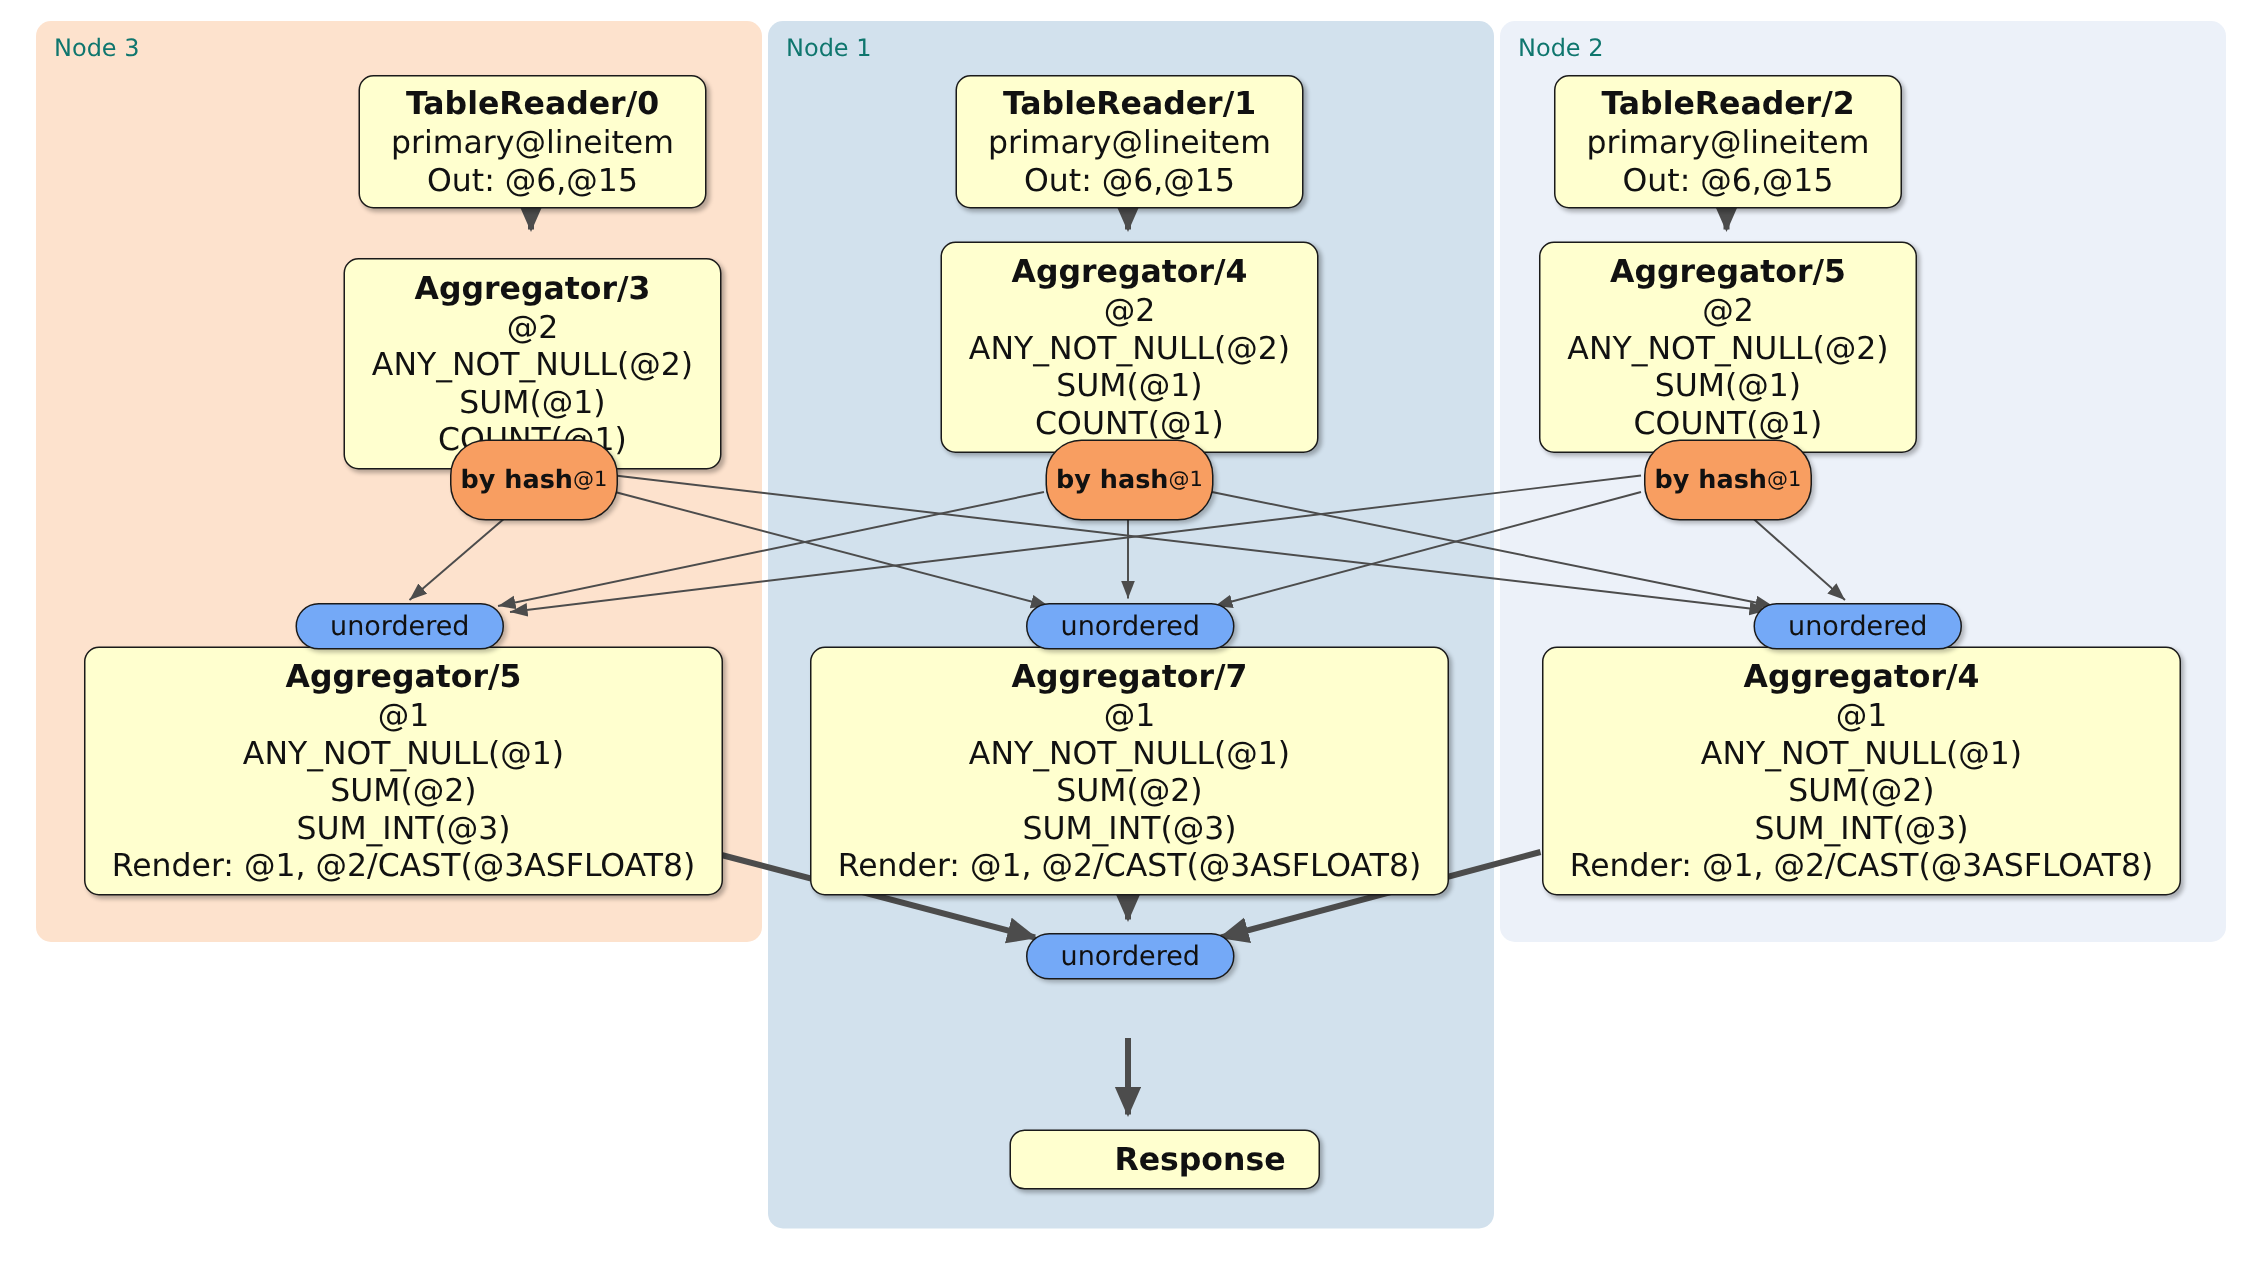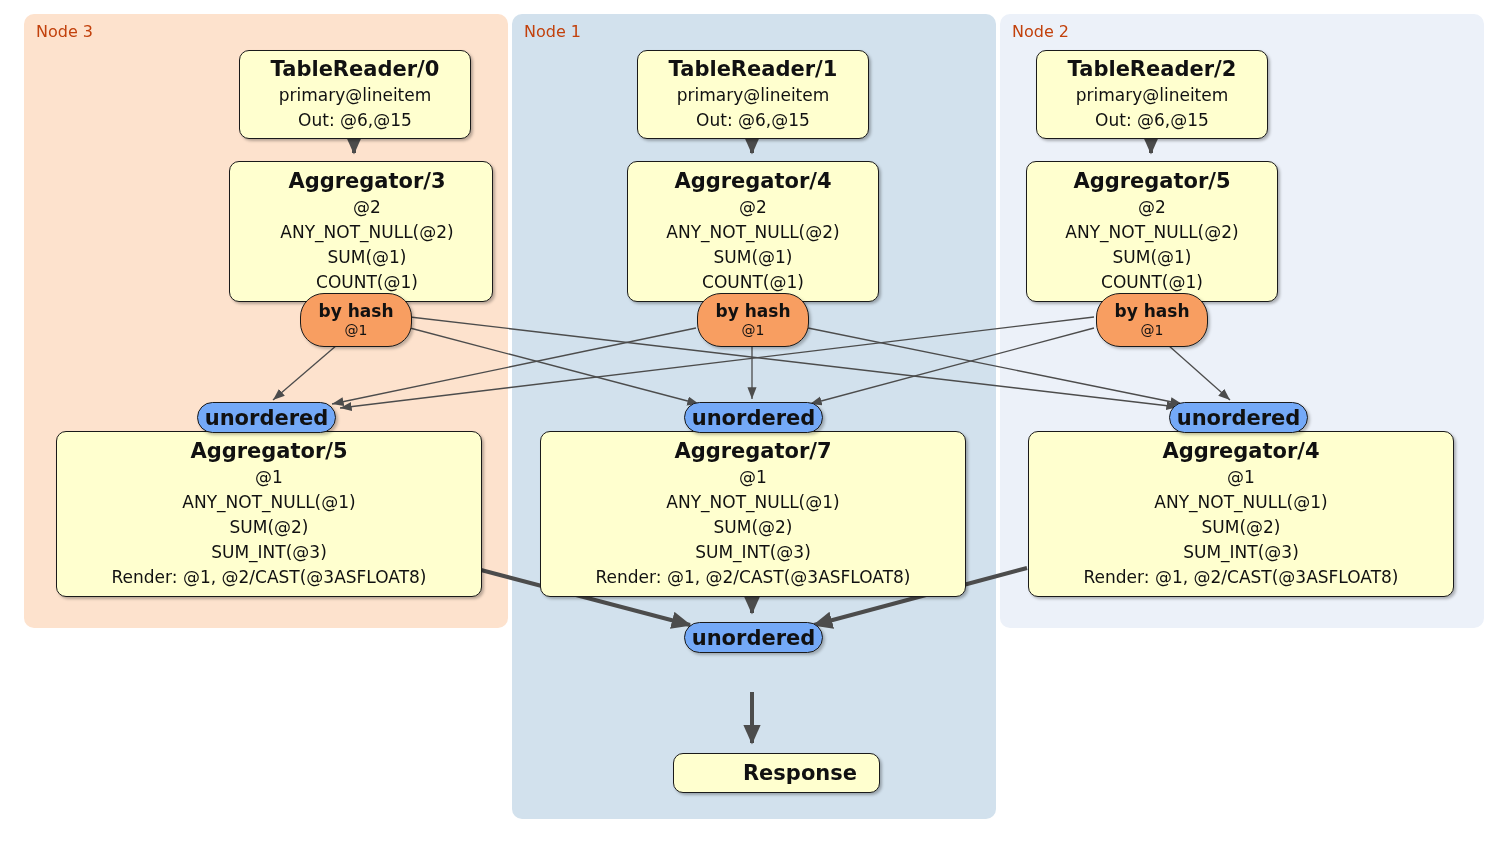--- a/index.html
+++ b/index.html
@@ -1,46 +1,46 @@
 <!DOCTYPE html>
 <html style="--node3-bg: #fde2cd; --node1-bg: #d2e1ed; --node2-bg: #ecf1f9; --box-fill: #ffffcf; --router-fill: #f89e61; --sync-fill: #74a9f7;"><head>
 <meta charset="utf-8">
 <style>
   html,body{margin:0;padding:0;background:#ffffff;}
   #canvas{
     position:relative;width:1504px;height:842px;overflow:hidden;
     font-family:"DejaVu Sans","Liberation Sans",sans-serif;color:#111;
   }
   .region{position:absolute;border-radius:10px;z-index:0;}
-  .region-label{position:absolute;top:8px;left:12px;font-size:16px;color:#c2410c;}
+  .region-label{position:absolute;top:8px;left:12px;font-size:16px;color:#0f766e;}
   #edges{position:absolute;left:0;top:0;z-index:1;}
   .op-box{
     position:absolute;z-index:2;background:var(--box-fill,#ffffcf);
     border:1.6px solid #1a1a1a;border-radius:10px;
     box-shadow:2px 2px 3px rgba(0,0,0,0.28);
     display:flex;flex-direction:column;align-items:center;justify-content:center;
     text-align:center;white-space:nowrap;
   }
   .op-title{font-size:21px;font-weight:bold;line-height:27px;}
-  .op-line{font-size:17px;line-height:25px;}
+  .op-line{font-size:21px;line-height:25px;}
   .router{
     position:absolute;z-index:3;background:var(--router-fill,#f89e61);
     border:1.6px solid #1a1a1a;border-radius:24px;
     box-shadow:2px 2px 3px rgba(0,0,0,0.25);
-    display:flex;flex-direction:column;align-items:center;justify-content:center;
+    display:flex;flex-direction:row;align-items:center;justify-content:center;
     text-align:right;white-space:nowrap;
   }
   .router-title{font-size:17px;font-weight:bold;line-height:21px;}
   .router-sub{font-size:14px;line-height:17px;}
   .sync{
     position:absolute;z-index:3;background:var(--sync-fill,#74a9f7);
     border:1.6px solid #1a1a1a;border-radius:999px;
     box-shadow:2px 2px 3px rgba(0,0,0,0.25);
     display:flex;align-items:center;justify-content:center;
-    font-size:21px;font-weight:bold;white-space:nowrap;
+    font-size:18px;font-weight:normal;white-space:nowrap;
   }
 </style>
 </head>
 <body>
 
 <div id="canvas">
 
   <div class="region" style="left:24px;top:14px;width:484px;height:614px;background:var(--node3-bg,#fde2cd);">
     <div class="region-label">Node 3</div>
   </div>
@@ -80,21 +80,21 @@
       <line x1="1094" y1="328" x2="810" y2="404" marker-end="url(#arrow-thin)"></line>
       <line x1="1168" y1="345" x2="1230" y2="400" marker-end="url(#arrow-thin)"></line>
     </g>
   </svg>
 
   <div class="op-box" style="left:239px;top:50px;width:230px;height:87px;">
     <div class="op-title">TableReader/0</div>
     <div class="op-line">primary@lineitem</div>
     <div class="op-line">Out: @6,@15</div>
   </div>
-  <div class="op-box" style="left:229px;top:161px;width:250px;height:139px;padding-left:12px;">
+  <div class="op-box" style="left:229px;top:172px;width:250px;height:139px;">
     <div class="op-title">Aggregator/3</div>
     <div class="op-line">@2</div>
     <div class="op-line">ANY_NOT_NULL(@2)</div>
     <div class="op-line">SUM(@1)</div>
     <div class="op-line">COUNT(@1)</div>
   </div>
   <div class="router" style="left:300px;top:293px;width:110px;height:52px;">
     <div class="router-title">by hash</div>
     <div class="router-sub">@1</div>
   </div>

